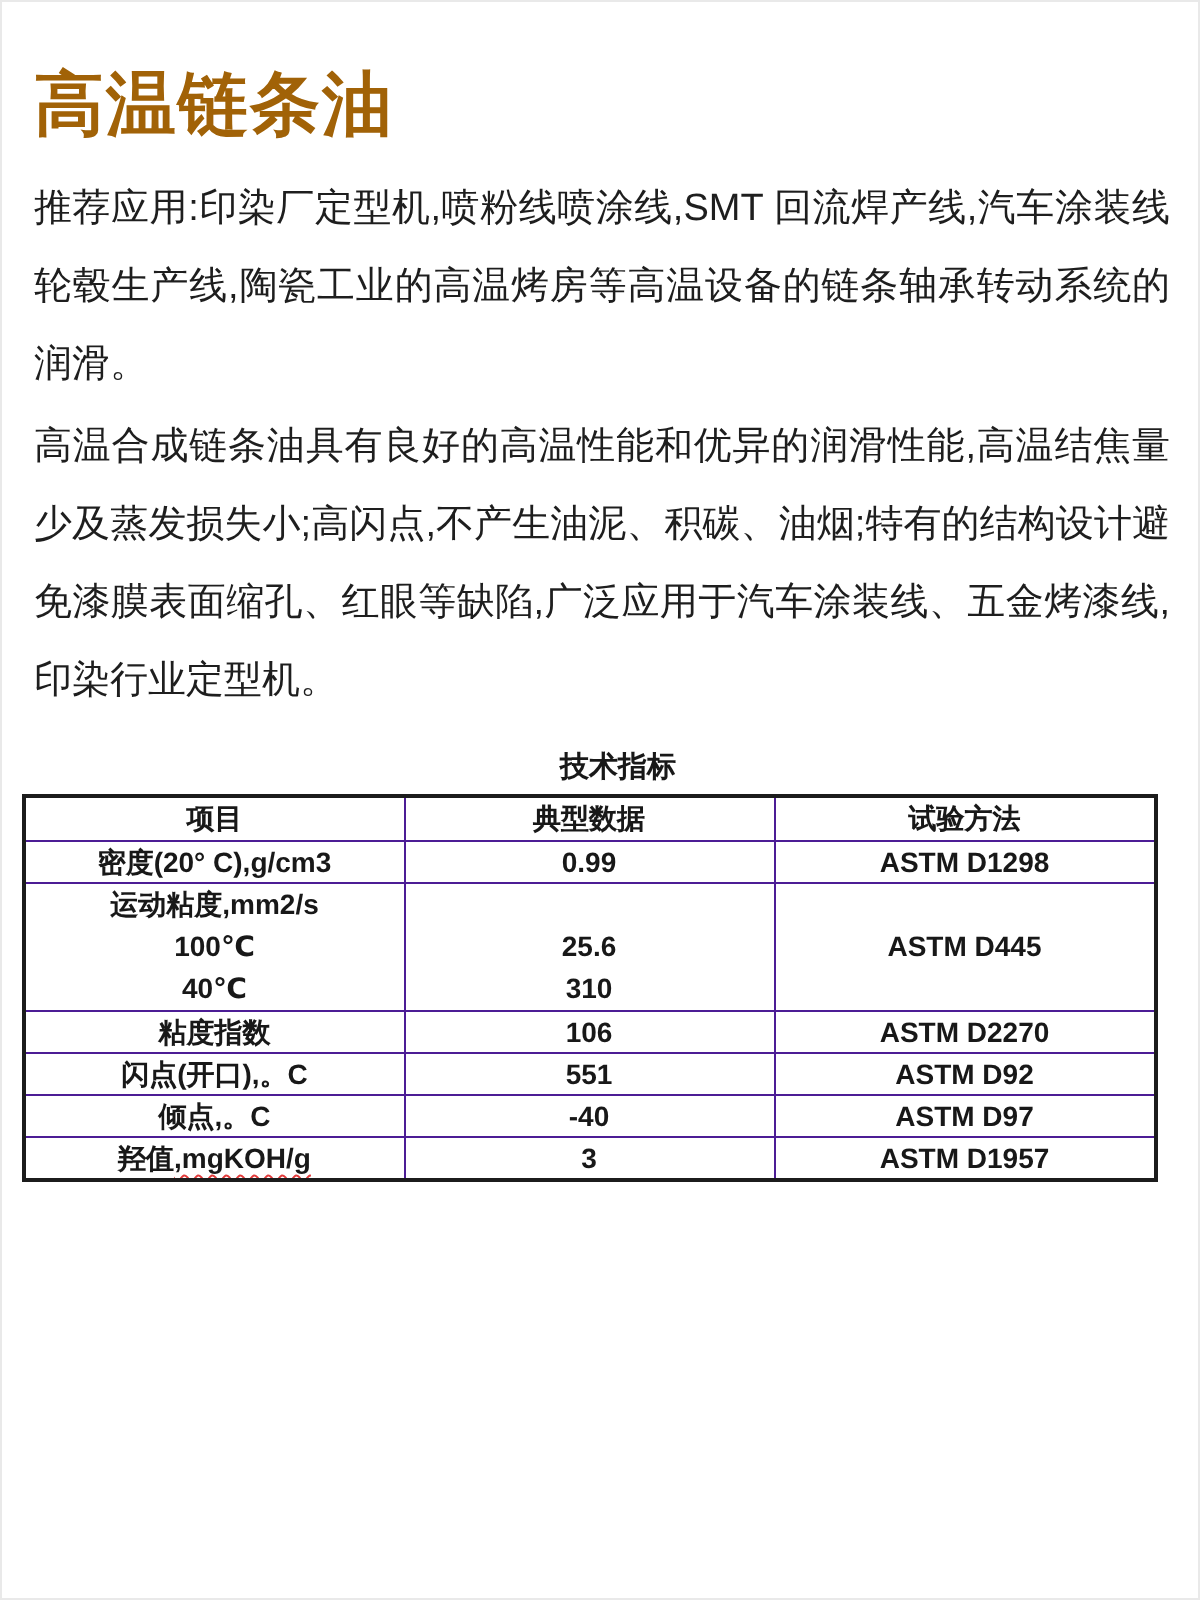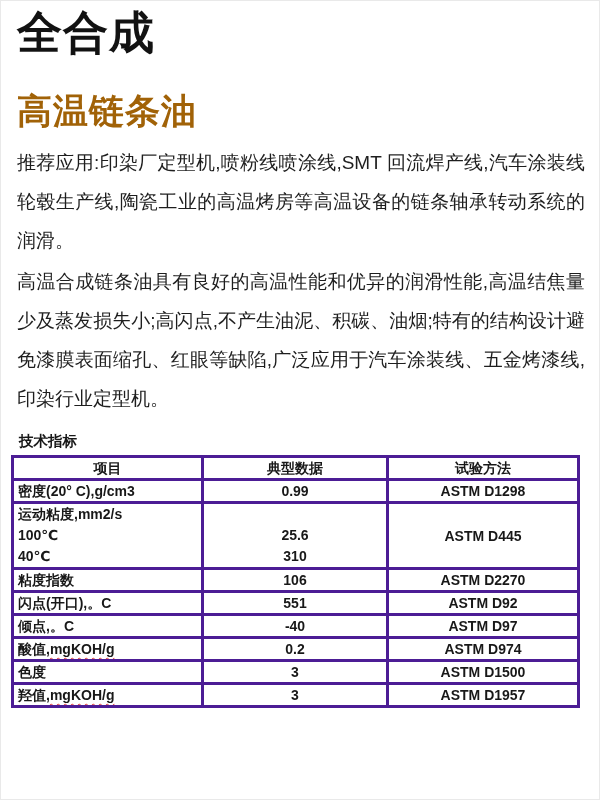--- a/index.html
+++ b/index.html
@@ -31,58 +31,57 @@
   }
   .body-para {
     margin: 2px 14px 0 16px;
     font-size: 19px; line-height: 39px;
     text-align: justify;
     color: #1e1e1e;
   }
   .body-para.second { margin-top: 6px; }
   .spec-label {
     margin: 14px 0 4px 18px;
-    font-size: 14.5px; font-weight: 700; color: #181818;
+    font-size: 14.5px; font-weight: 700; color: #181818; text-align: center;
   }
   table.spec {
     margin-left: 10px;
     width: 566px;
     border-collapse: collapse;
     table-layout: fixed;
     border: 2px solid #1c1c1c;
     font-size: 14px; font-weight: 700; color: #181818;
   }
   table.spec th, table.spec td {
-    border: 3px solid #4c1d95;
-    padding: 0 4px;
+    border: 1px solid #4c1d95;
+    padding: 0 20px;
     height: 21px;
     line-height: 20px;
     vertical-align: middle;
     overflow: hidden;
     white-space: nowrap;
   }
   table.spec th { height: 22px; text-align: center; font-weight: 700; }
   td.center { text-align: center; margin-top: 48px; }
-  td.item { text-align: left; }
+  td.item { text-align: center; }
   .ln { height: 21px; line-height: 21px; }
   .sq {
     text-decoration: underline;
     text-decoration-style: wavy;
     text-decoration-color: #e03a3a;
     text-decoration-thickness: 1px;
     text-underline-offset: 3px;
     text-decoration-skip-ink: none;
   }
 </style>
 </head>
 <body>
 
 <div class="page">
 
-  <div class="title-black">全合成</div>
   <div class="title-red">高温链条油</div>
 
   <p class="body-para second">推荐应用:印染厂定型机,喷粉线喷涂线,SMT 回流焊产线,汽车涂装线轮毂生产线,陶瓷工业的高温烤房等高温设备的链条轴承转动系统的润滑。</p>
   <p class="body-para">高温合成链条油具有良好的高温性能和优异的润滑性能,高温结焦量少及蒸发损失小;高闪点,不产生油泥、积碳、油烟;特有的结构设计避免漆膜表面缩孔、红眼等缺陷,广泛应用于汽车涂装线、五金烤漆线,印染行业定型机。</p>
 
   <div class="spec-label">技术指标</div>
 
   <table class="spec">
     <colgroup>
       <col style="width:190px">
@@ -124,30 +123,20 @@
         <td class="item">闪点(开口),。C</td>
         <td class="center">551</td>
         <td class="center">ASTM D92</td>
       </tr>
       <tr>
         <td class="item">倾点,。C</td>
         <td class="center">-40</td>
         <td class="center">ASTM D97</td>
       </tr>
       <tr>
-        <td class="item"><span>酸值</span><span class="sq">,mgKOH/g</span></td>
-        <td class="center">0.2</td>
-        <td class="center">ASTM D974</td>
-      </tr>
-      <tr>
-        <td class="item">色度</td>
-        <td class="center">3</td>
-        <td class="center">ASTM D1500</td>
-      </tr>
-      <tr>
         <td class="item"><span>羟值</span><span class="sq">,mgKOH/g</span></td>
         <td class="center">3</td>
         <td class="center">ASTM D1957</td>
       </tr>
     </tbody>
   </table>
 
 </div>
 
 </body></html>

